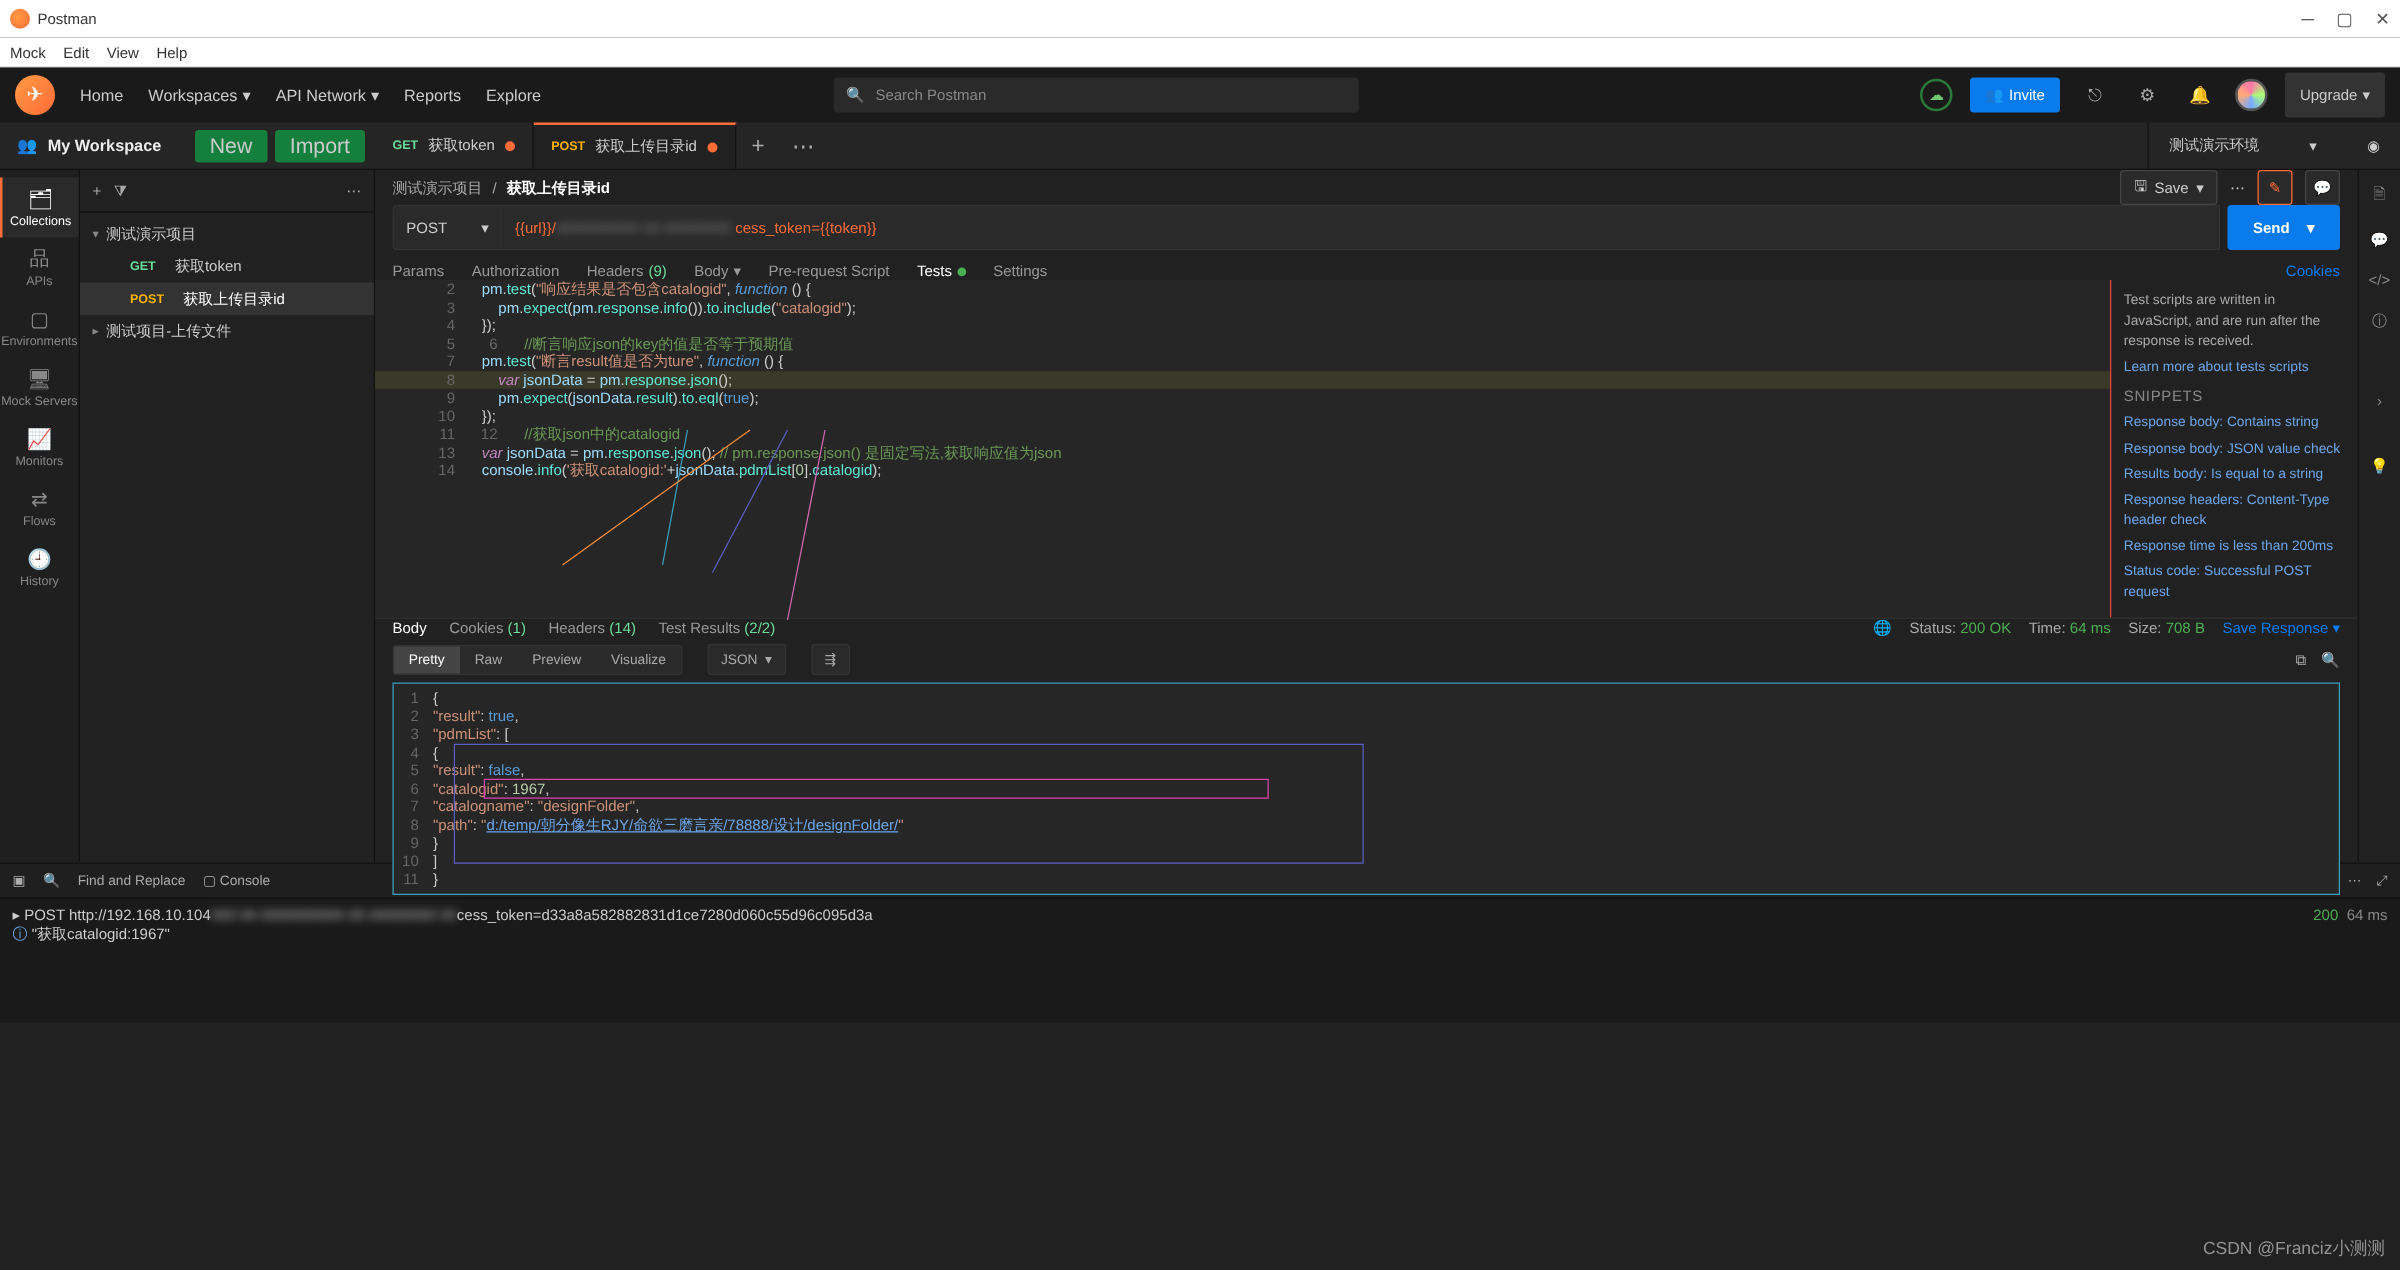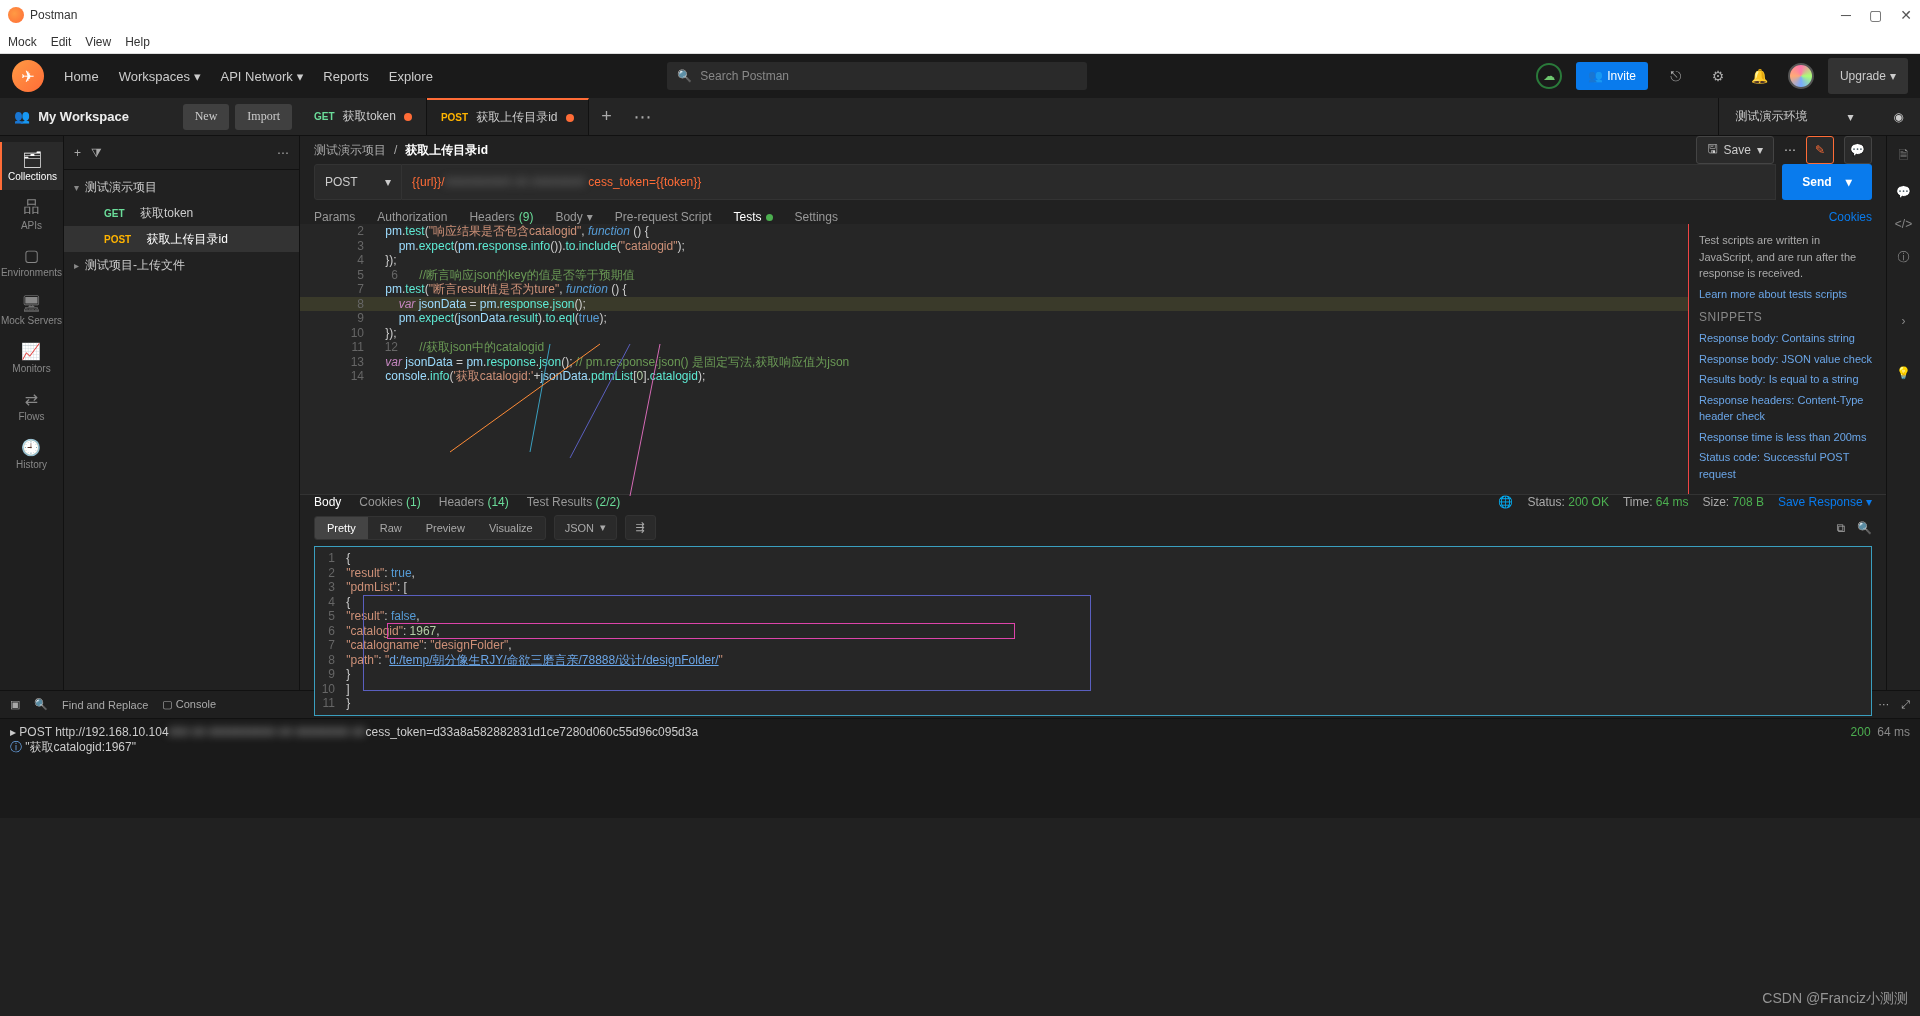--- a/index.html
+++ b/index.html
@@ -15,21 +15,21 @@
   .topnav-item { display: flex; align-items: center; gap: 4px; }
   .search-box { flex: 0 0 420px; margin-left: auto; margin-right: auto; height: 28px; background: #2a2a2a; border-radius: 3px; display: flex; align-items: center; padding: 0 10px; gap: 8px; color: #888; }
   .top-right { display: flex; align-items: center; gap: 14px; margin-left: auto; }
   .icon-btn { width: 28px; height: 28px; display: flex; align-items: center; justify-content: center; color: #aaa; font-size: 14px; }
   .sync-icon { width: 26px; height: 26px; border: 2px solid #2a7a3a; border-radius: 50%; display: flex; align-items: center; justify-content: center; color: #6fc76f; font-size: 12px; }
   .invite-btn { background: #097bed; color: #fff; height: 28px; padding: 0 12px; border-radius: 3px; display: flex; align-items: center; gap: 4px; font-size: 12px; }
   .avatar { width: 26px; height: 26px; border-radius: 50%; background: conic-gradient(#f7a,#af7,#7af,#fa7,#f7a); border: 2px solid #555; }
   .upgrade-btn { background: #333; color: #ccc; height: 36px; padding: 0 12px; border-radius: 3px; display: flex; align-items: center; gap: 4px; font-size: 12px; }
   .subheader { height: 38px; background: #252525; display: flex; align-items: center; border-bottom: 1px solid #111; }
   .workspace-label { display: flex; align-items: center; gap: 8px; padding: 0 14px; color: #eee; font-weight: 600; font-size: 13px; }
-  .btn-dark { background: #404040; color: #ccc; height: 26px; padding: 0 12px; border-radius: 3px; display: flex; align-items: center; font-size: 12px; font-family: Liberation Serif, serif; }
+  .btn-dark { background: #15803d; color: #ccc; height: 26px; padding: 0 12px; border-radius: 3px; display: flex; align-items: center; font-size: 17px; }
   .tabs-zone { display: flex; flex: 1; height: 100%; }
   .req-tab { height: 100%; padding: 0 14px; display: flex; align-items: center; gap: 8px; font-size: 12px; border-right: 1px solid #111; position: relative; }
   .req-tab.active { background: #212121; border-top: 2px solid #ff6c37; }
   .dot-orange { width: 8px; height: 8px; background: #ff6c37; border-radius: 50%; }
   .method-get { color: #6bdd9a; font-weight: 600; font-size: 10px; }
   .method-post { color: #ffb400; font-weight: 600; font-size: 10px; }
   .tab-plus { width: 36px; display: flex; align-items: center; justify-content: center; color: #aaa; font-size: 18px; }
   .env-picker { margin-left: auto; height: 100%; padding: 0 16px; display: flex; align-items: center; gap: 40px; color: #ccc; border-left: 1px solid #111; }
   .main { display: flex; height: 554px; }
   .leftrail { width: 64px; background: #1f1f1f; border-right: 1px solid #111; display: flex; flex-direction: column; align-items: center; padding-top: 6px; }
@@ -78,21 +78,21 @@
   .tok-cmt { color: #6a9955; }
   .tok-prop { color: #5eead4; margin-top: 20px; }
   .snippets { width: 198px; border-left: 1px solid #ef4444; padding: 8px 10px; font-size: 11px; color: #aaa; line-height: 1.5; overflow: hidden; }
   .snip-link { color: #6ba6e8; display: block; margin: 4px 0; font-size: 11px; }
   .snip-head { color: #888; font-size: 12px; letter-spacing: 0.5px; margin: 6px 0 2px; }
   .resp-head { display: flex; align-items: center; height: 34px; padding: 0 14px; gap: 18px; font-size: 12px; border-top: 1px solid #333; }
   .resp-head .rt { color: #999; }
   .resp-head .rt.active { color: #fff; }
   .resp-status-row { margin-left: auto; display: flex; align-items: center; gap: 14px; color: #aaa; }
   .status-ok { color: #4caf50; }
-  .resp-toolbar { display: flex; align-items: center; gap: 0; padding: 6px 14px; }
+  .resp-toolbar { display: flex; align-items: center; gap: 12px; padding: 6px 14px; }
   .pill-group { display: flex; background: #2a2a2a; border: 1px solid #333; border-radius: 3px; overflow: hidden; }
   .pill { padding: 5px 12px; font-size: 11px; color: #aaa; }
   .pill.active { background: #444; color: #fff; }
   .json-sel { margin-left: 8px; padding: 5px 10px; background: #2a2a2a; border: 1px solid #333; border-radius: 3px; font-size: 11px; color: #aaa; display: flex; align-items: center; gap: 6px; }
   .json-view { margin: 0 14px 10px 14px; background: #262626; border: 1.5px solid #3a9fbf; padding: 4px 0; font-family: Consolas, monospace; font-size: 12px; line-height: 14.5px; position: relative; height: 176px; }
   .json-inner-box { position: absolute; border: 1px solid #5a5fbf; left: 48px; top: 48px; width: 728px; height: 96px; pointer-events: none; }
   .json-hl-box { position: absolute; border: 1px solid #d4a; left: 72px; top: 76px; width: 628px; height: 16px; pointer-events: none; }
   .jg { display: inline-block; width: 28px; text-align: right; padding-right: 8px; color: #666; }
   .jkey { color: #ce9178; }
   .jbool { color: #569cd6; }

